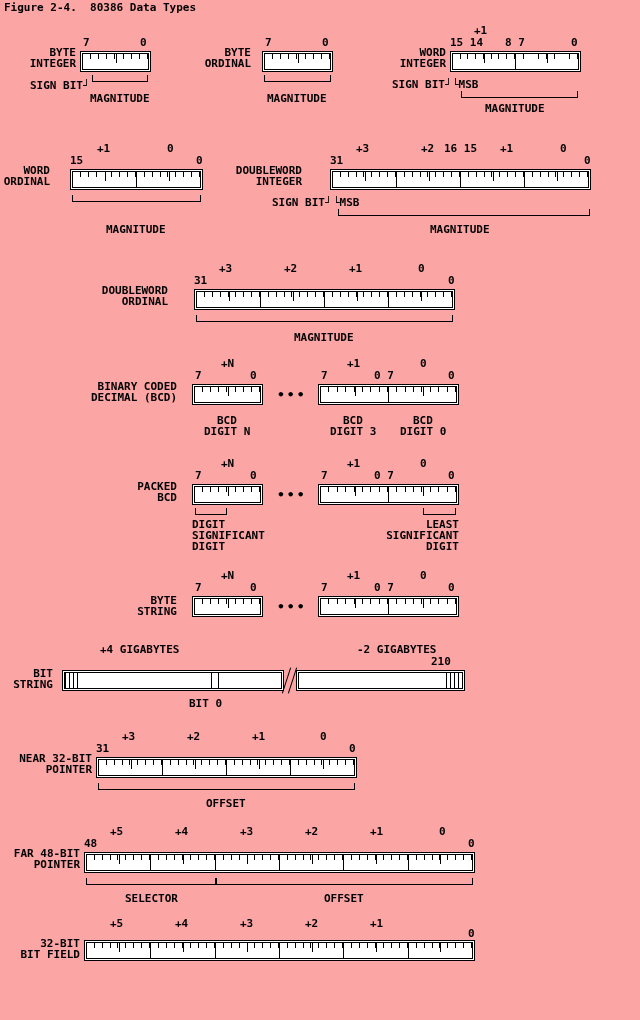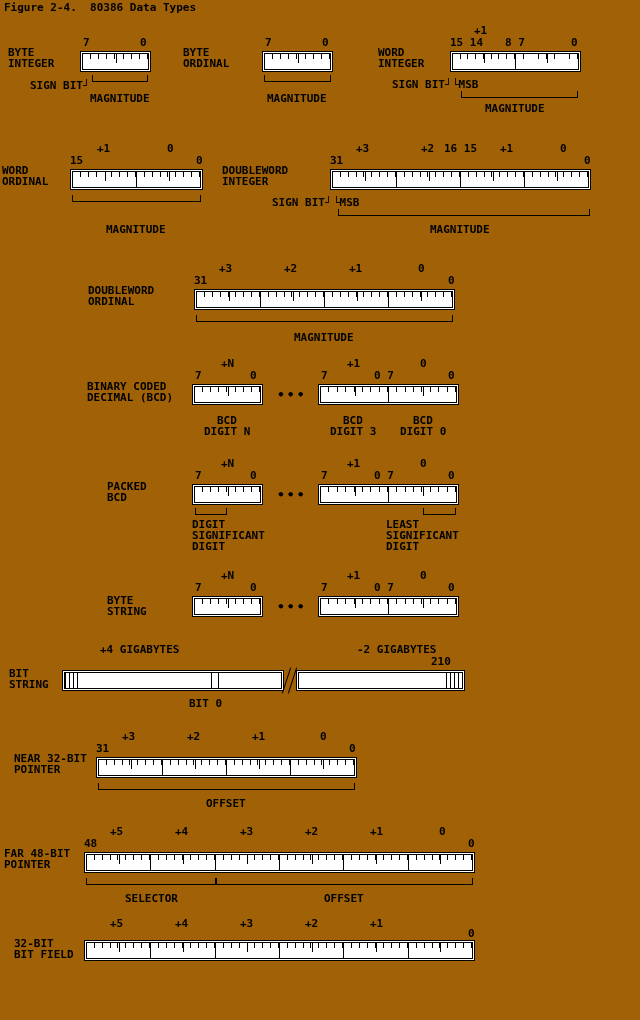--- a/index.html
+++ b/index.html
@@ -1,19 +1,19 @@
 <!DOCTYPE html>
 <html><head>
 <meta charset="utf-8">
 <style>
   html,body{margin:0;padding:0;background:#fff}
-  .canvas{position:relative;width:640px;height:1020px;background:#a16207;overflow:hidden;
+  .canvas{position:relative;width:640px;height:1020px;background:#fca5a5;overflow:hidden;
     font-family:"DejaVu Sans Mono",monospace;font-weight:bold;font-size:11px;line-height:11px;color:#000}
   .t{position:absolute;white-space:pre}
-  .r{text-align:left}
+  .r{text-align:right}
   .box{position:absolute;height:21px;border:3px double #000;box-sizing:border-box;display:flex;background:#fff}
   .cell{flex:1 1 0;position:relative}
   .cell+.cell{border-left:1px solid #000}
   .cell::before{content:"";position:absolute;left:0;right:0;top:0;height:5px;
     background-image:repeating-linear-gradient(to right,transparent 0,transparent calc(12.5% - 1px),#000 calc(12.5% - 1px),#000 12.5%)}
   .cell::after{content:"";position:absolute;left:50%;top:0;width:1px;height:9px;background:#000}
   .brace{position:absolute;height:7px;border:1px solid #000;border-top:none;box-sizing:border-box}
   .dense{position:absolute;top:0;bottom:0;background-image:repeating-linear-gradient(to right,#000 0,#000 1px,transparent 1px,transparent 4px)}
   .pair{position:absolute;top:0;bottom:0;width:6px;border-left:1px solid #000;border-right:1px solid #000}
   .slash{position:absolute;width:1px;height:27px;background:#000;transform:rotate(18deg)}

